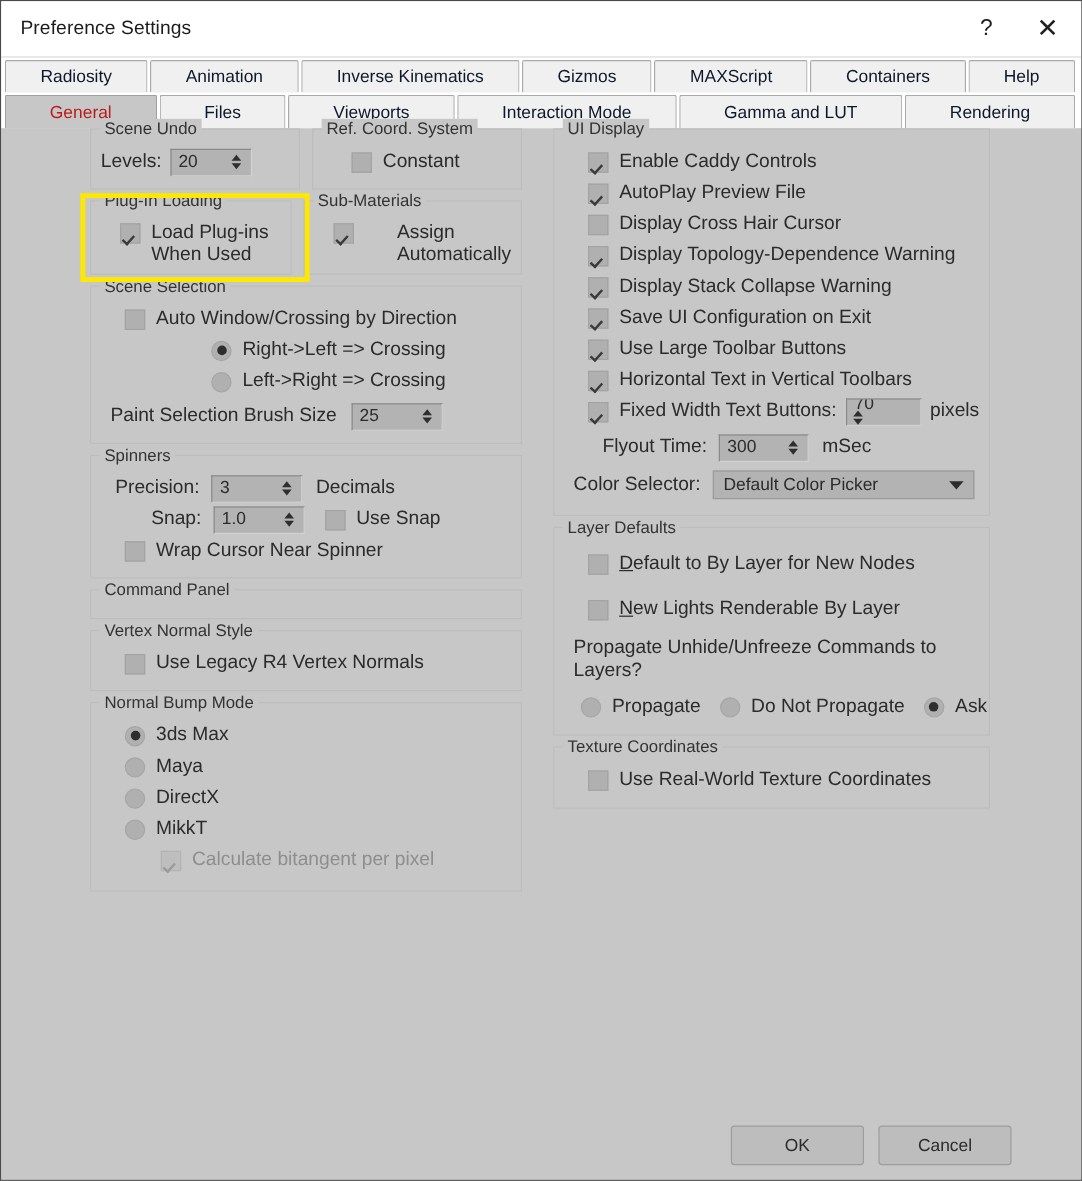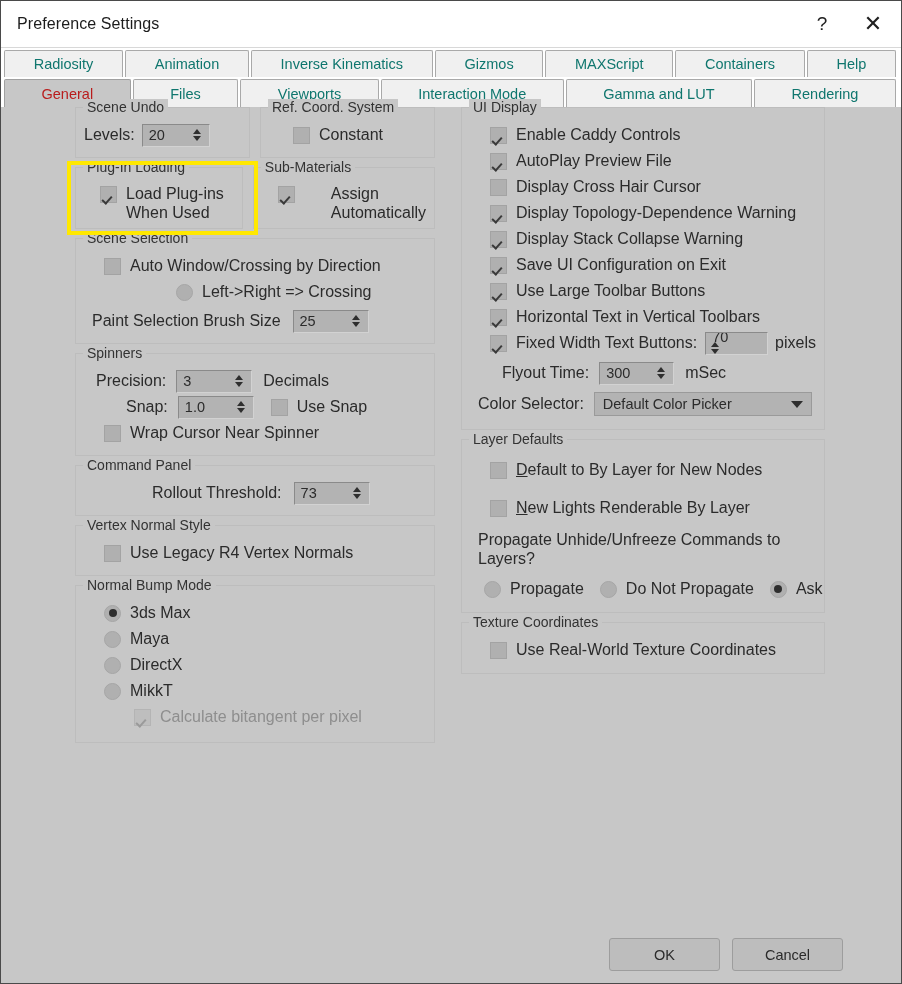--- a/index.html
+++ b/index.html
@@ -32,21 +32,21 @@
     font-size:19px;color:#202020;cursor:default;
   }
   .tb-btn.close{width:56px;font-size:22px;font-weight:300;}
   
   .tabstrip{background:#ffffff;padding:0 3px;box-sizing:border-box;}
   .tabrow{display:flex;align-items:flex-end;height:29px;}
   .tabrow.row2{height:30px;}
   .tab{
     flex:1 1 auto;height:27px;line-height:27px;text-align:center;
     background:#f0f0f0;border:1px solid #a9a9a9;border-bottom:none;
-    font-size:14.5px;color:#0f766e;
+    font-size:14.5px;color:#0f172a;
     margin-right:2px;box-sizing:border-box;
     border-radius:2px 2px 0 0;
     white-space:nowrap;overflow:hidden;
   }
   .tabrow.row2 .tab{height:28px;line-height:28px;}
   .tab.active{background:#c7c7c7;border-color:#a0a0a0;color:#b91c1c;}
   
   .content{
     flex:1;position:relative;background:#c7c7c7;
     padding:8px 8px 0 0;
@@ -240,20 +240,24 @@
         </div>
       </div>
 
       <div class="group">
         <div class="legend">Scene Selection</div>
         <div class="row" style="padding-left:20px;">
           <span class="cb"></span>
           <span class="lbl">Auto Window/Crossing by Direction</span>
         </div>
         <div class="row" style="padding-left:92px;">
+          <span class="rb checked"></span>
+          <span class="lbl">Right-&gt;Left =&gt; Crossing</span>
+        </div>
+        <div class="row" style="padding-left:92px;">
           <span class="rb"></span>
           <span class="lbl">Left-&gt;Right =&gt; Crossing</span>
         </div>
         <div class="row" style="padding-left:8px;margin-top:3px;">
           <span class="lbl">Paint Selection Brush Size</span>
           <span class="spin" style="width:76px;margin-left:12px;">
             <span class="val">25</span>
             <span class="arrows">
                 <i class="up"></i>
                 <i class="dn"></i>
@@ -288,30 +292,20 @@
           <span class="lbl">Use Snap</span>
         </div>
         <div class="row" style="padding-left:20px;">
           <span class="cb"></span>
           <span class="lbl">Wrap Cursor Near Spinner</span>
         </div>
       </div>
 
       <div class="group">
         <div class="legend">Command Panel</div>
-        <div class="row" style="padding-left:68px;">
-          <span class="lbl">Rollout Threshold:</span>
-          <span class="spin" style="width:76px;margin-left:12px;">
-            <span class="val">73</span>
-            <span class="arrows">
-                <i class="up"></i>
-                <i class="dn"></i>
-              </span>
-          </span>
-        </div>
       </div>
 
       <div class="group">
         <div class="legend">Vertex Normal Style</div>
         <div class="row" style="padding-left:20px;">
           <span class="cb"></span>
           <span class="lbl">Use Legacy R4 Vertex Normals</span>
         </div>
       </div>
 

